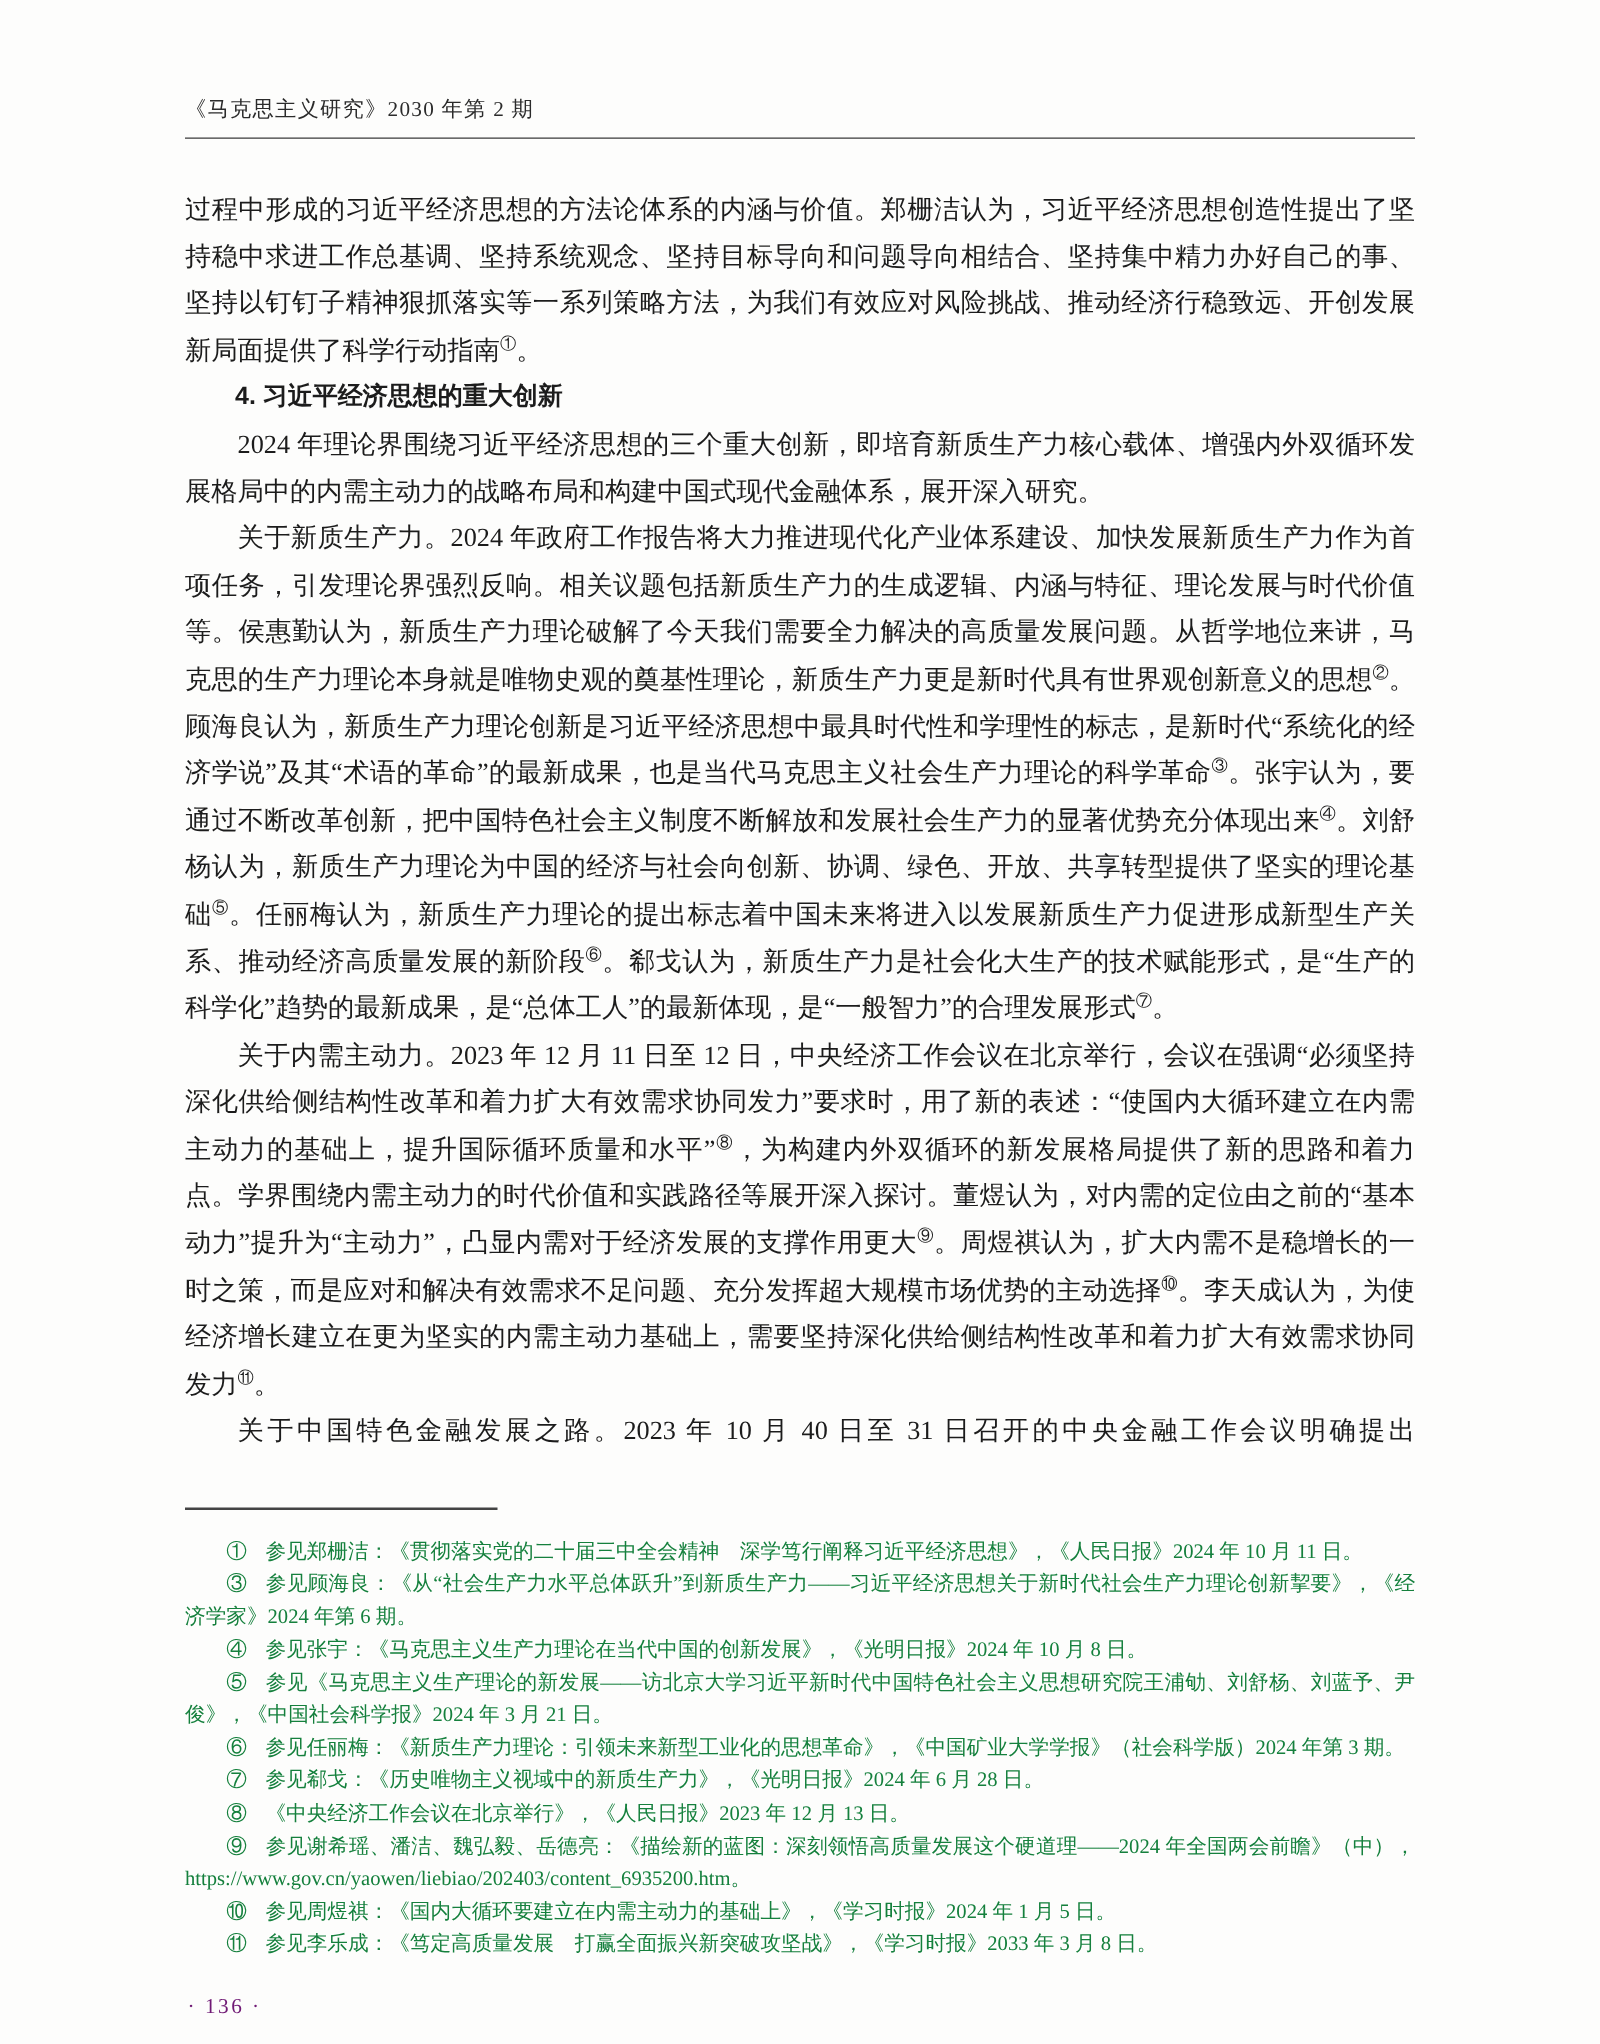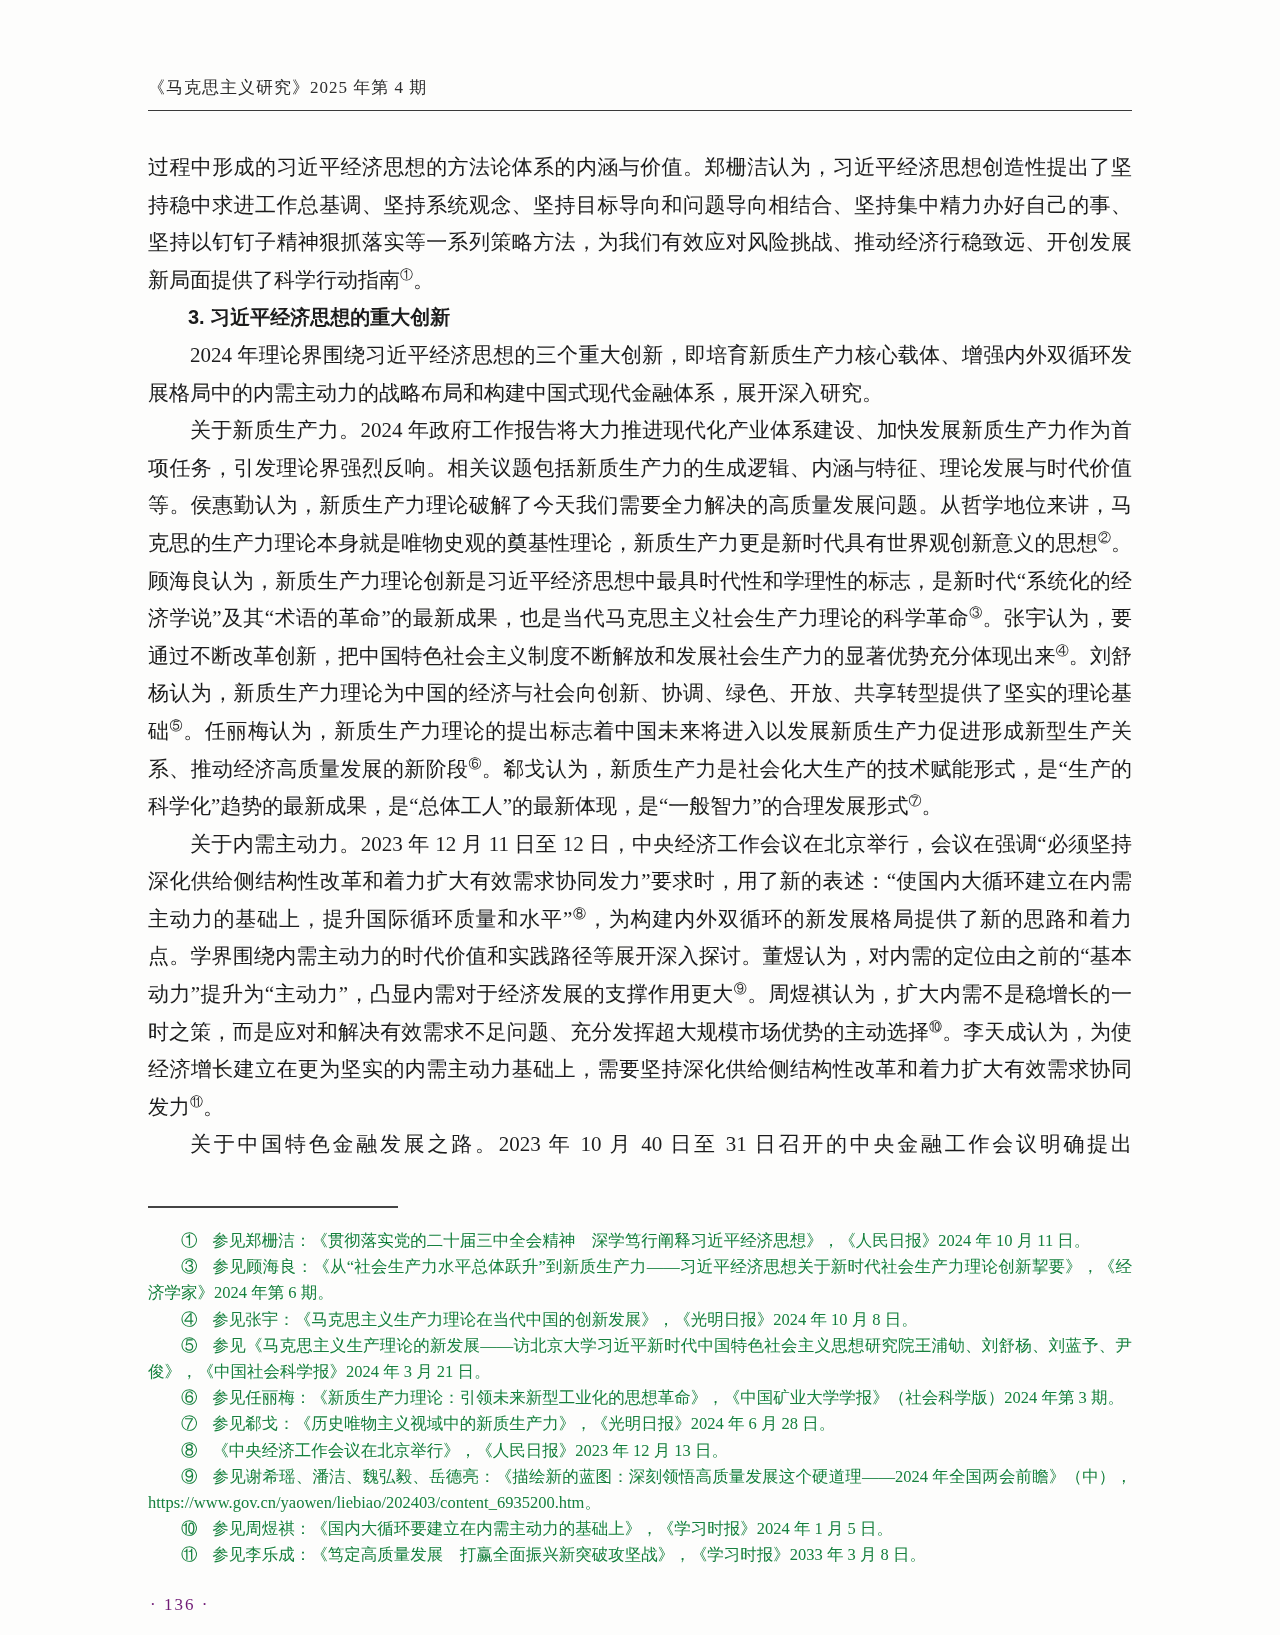--- a/index.html
+++ b/index.html
@@ -71,27 +71,27 @@
     font-size: 17px;
     letter-spacing: 2px;
     color: #701a75;
   }
 </style>
 </head>
 <body>
 
 <div class="page">
 
-  <div class="journal-header">《马克思主义研究》2025 年第 4 期</div>
+  <div class="journal-header">《马克思主义研究》2030 年第 2 期</div>
 
   <hr class="header-rule">
 
   <div class="body-text">
       <p class="no-indent">过程中形成的习近平经济思想的方法论体系的内涵与价值。郑栅洁认为，习近平经济思想创造性提出了坚持稳中求进工作总基调、坚持系统观念、坚持目标导向和问题导向相结合、坚持集中精力办好自己的事、坚持以钉钉子精神狠抓落实等一系列策略方法，为我们有效应对风险挑战、推动经济行稳致远、开创发展新局面提供了科学行动指南<sup>①</sup>。</p>
-      <p class="heading">3. 习近平经济思想的重大创新</p>
+      <p class="heading">4. 习近平经济思想的重大创新</p>
       <p>2024 年理论界围绕习近平经济思想的三个重大创新，即培育新质生产力核心载体、增强内外双循环发展格局中的内需主动力的战略布局和构建中国式现代金融体系，展开深入研究。</p>
       <p>关于新质生产力。2024 年政府工作报告将大力推进现代化产业体系建设、加快发展新质生产力作为首项任务，引发理论界强烈反响。相关议题包括新质生产力的生成逻辑、内涵与特征、理论发展与时代价值等。侯惠勤认为，新质生产力理论破解了今天我们需要全力解决的高质量发展问题。从哲学地位来讲，马克思的生产力理论本身就是唯物史观的奠基性理论，新质生产力更是新时代具有世界观创新意义的思想<sup>②</sup>。顾海良认为，新质生产力理论创新是习近平经济思想中最具时代性和学理性的标志，是新时代“系统化的经济学说”及其“术语的革命”的最新成果，也是当代马克思主义社会生产力理论的科学革命<sup>③</sup>。张宇认为，要通过不断改革创新，把中国特色社会主义制度不断解放和发展社会生产力的显著优势充分体现出来<sup>④</sup>。刘舒杨认为，新质生产力理论为中国的经济与社会向创新、协调、绿色、开放、共享转型提供了坚实的理论基础<sup>⑤</sup>。任丽梅认为，新质生产力理论的提出标志着中国未来将进入以发展新质生产力促进形成新型生产关系、推动经济高质量发展的新阶段<sup>⑥</sup>。郗戈认为，新质生产力是社会化大生产的技术赋能形式，是“生产的科学化”趋势的最新成果，是“总体工人”的最新体现，是“一般智力”的合理发展形式<sup>⑦</sup>。</p>
       <p>关于内需主动力。2023 年 12 月 11 日至 12 日，中央经济工作会议在北京举行，会议在强调“必须坚持深化供给侧结构性改革和着力扩大有效需求协同发力”要求时，用了新的表述：“使国内大循环建立在内需主动力的基础上，提升国际循环质量和水平”<sup>⑧</sup>，为构建内外双循环的新发展格局提供了新的思路和着力点。学界围绕内需主动力的时代价值和实践路径等展开深入探讨。董煜认为，对内需的定位由之前的“基本动力”提升为“主动力”，凸显内需对于经济发展的支撑作用更大<sup>⑨</sup>。周煜祺认为，扩大内需不是稳增长的一时之策，而是应对和解决有效需求不足问题、充分发挥超大规模市场优势的主动选择<sup>⑩</sup>。李天成认为，为使经济增长建立在更为坚实的内需主动力基础上，需要坚持深化供给侧结构性改革和着力扩大有效需求协同发力<sup>⑪</sup>。</p>
       <p class="force-justify">关于中国特色金融发展之路。2023 年 10 月 40 日至 31 日召开的中央金融工作会议明确提出</p>
     </div>
 
   <hr class="footnote-rule">
 
   <div class="footnotes">
       <p><span class="fn-marker">①</span><span>参见郑栅洁：《贯彻落实党的二十届三中全会精神　深学笃行阐释习近平经济思想》，《人民日报》2024 年 10 月 11 日。</span></p>

